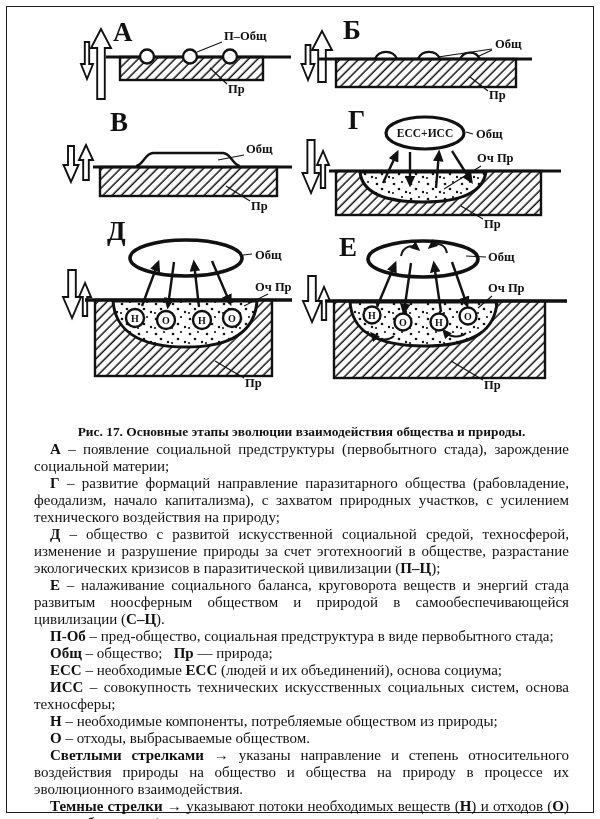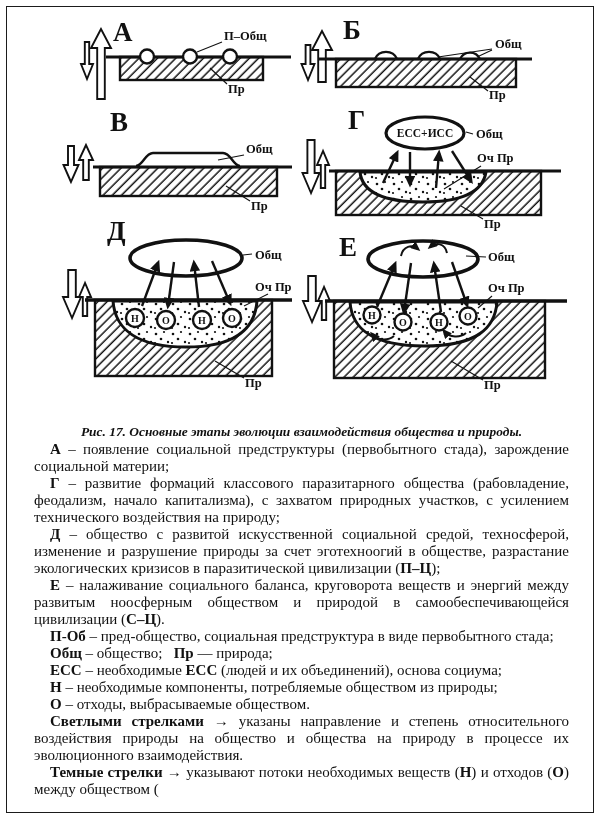--- a/index.html
+++ b/index.html
@@ -15,21 +15,21 @@
   .ldr{stroke:#111;stroke-width:1.1;fill:none;}
   .oarr{fill:#fff;stroke:#111;stroke-width:1.9;stroke-linejoin:miter;}
   .hatchr{fill:url(#hatch);stroke:#111;stroke-width:2.4;}
   .basin{fill:url(#dots);stroke:#111;stroke-width:3;}
   .wdot{fill:#fff;stroke:#111;stroke-width:2.4;}
   .bump{fill:#fff;stroke:#111;stroke-width:2.4;}
   .ell{fill:#fff;stroke:#111;stroke-width:3.6;}
   .flow{stroke:#111;stroke-width:2.4;fill:none;marker-end:url(#ah);}
   .swirl{stroke:#111;stroke-width:2;fill:none;marker-end:url(#ah);}
   .caption{position:absolute;left:34px;right:31px;top:424px;}
-  .cap-title{margin:0;text-align:center;font-weight:bold;font-style:italic;
+  .cap-title{margin:0;text-align:center;font-weight:bold;
              font-size:13.4px;line-height:16.6px;}
   .cap-line{margin:0;font-size:15px;line-height:17px;text-align:justify;text-indent:16px;}
   .cap-line .b{font-weight:bold;}
   .cap-line .i{}
 </style>
 </head>
 <body>
 
 <div class="page">
   <div class="border-frame"></div>
@@ -176,25 +176,26 @@
       <text class="lb" x="488" y="292">Оч Пр</text>
       <line class="ldr" x1="483" y1="380" x2="451" y2="361"></line>
       <text class="lb" x="484" y="389">Пр</text>
     </g>
   </svg>
 
   <div class="caption">
     <p class="cap-title">Рис. 17. Основные этапы эволюции взаимодействия общества и природы.</p>
     <div>
         <p class="cap-line"><span class="b">А</span><span> – появление социальной предструктуры (первобытного стада), зарождение социальной материи;</span></p>
-        <p class="cap-line"><span class="b">Г</span><span> – развитие формаций классового паразитарного общества (рабовладение, феодализм, начало капитализма), с захватом природных участков, с усилением технического воздействия на природу;</span></p>
+        <p class="cap-line"><span class="b">Г</span><span> – развитие формаций направление паразитарного общества (рабовладение, феодализм, начало капитализма), с захватом природных участков, с усилением технического воздействия на природу;</span></p>
         <p class="cap-line"><span class="b">Д</span><span> – общество с развитой искусственной социальной средой, техносферой, изменение и разрушение природы за счет эготехноогий в обществе, разрастание экологических кризисов в паразитической цивилизации (</span><span class="b">П–Ц</span><span>);</span></p>
-        <p class="cap-line"><span class="b">Е</span><span> – налаживание социального баланса, круговорота веществ и энергий между развитым ноосферным обществом и природой в самообеспечивающейся цивилизации (</span><span class="b">С–Ц</span><span>).</span></p>
+        <p class="cap-line"><span class="b">Е</span><span> – налаживание социального баланса, круговорота веществ и энергий стада развитым ноосферным обществом и природой в самообеспечивающейся цивилизации (</span><span class="b">С–Ц</span><span>).</span></p>
         <p class="cap-line"><span class="b">П-Об</span><span> – пред-общество, социальная предструктура в виде первобытного стада;</span></p>
         <p class="cap-line"><span class="b">Общ</span><span> – общество;&nbsp;&nbsp; </span><span class="b">Пр</span><span> — природа;</span></p>
         <p class="cap-line"><span class="b">ЕСС</span><span> – необходимые </span><span class="b">ЕСС</span><span> (людей и их объединений), основа социума;</span></p>
+        <p class="cap-line"><span class="b">ИСС</span><span> – совокупность технических искусственных социальных систем, основа техносферы;</span></p>
         <p class="cap-line"><span class="b">Н</span><span> – необходимые компоненты, потребляемые обществом из природы;</span></p>
         <p class="cap-line"><span class="b">О</span><span> – отходы, выбрасываемые обществом.</span></p>
         <p class="cap-line"><span class="b i">Светлыми стрелками</span><span> → указаны направление и степень относительного воздействия природы на общество и общества на природу в процессе их эволюционного взаимодействия.</span></p>
         <p class="cap-line"><span class="b i">Темные стрелки</span><span> → указывают потоки необходимых веществ (</span><span class="b">Н</span><span>) и отходов (</span><span class="b">О</span><span>) между обществом (</span></p>
       </div>
   </div>
 </div>
 
 </body></html>

